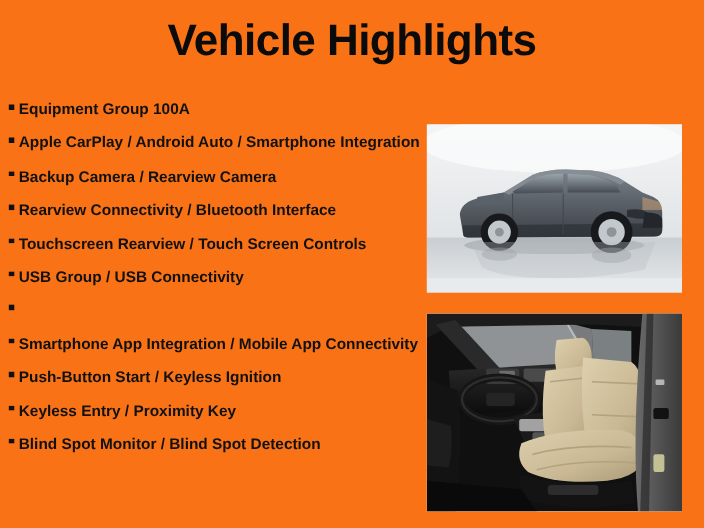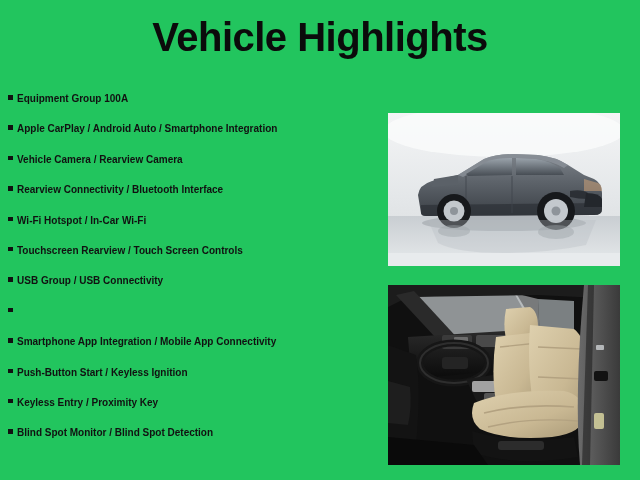--- a/index.html
+++ b/index.html
@@ -12,21 +12,21 @@
     background: #ffffff;
     font-family: "Liberation Sans", sans-serif;
     overflow: hidden;
     position: relative;
   }
 
   #page {
     position: relative;
     width: 640px;
     height: 480px;
-    background: #22c55e;
+    background: #f97316;
   }
 
   
   .page-title {
     position: absolute;
     left: 0;
     top: 14px;
     width: 640px;
     text-align: center;
     font-size: 40px;
@@ -44,21 +44,21 @@
     top: 88px;
     width: 380px;
     margin: 0;
     padding: 0;
     list-style: none;
   }
   .feature-item {
     position: relative;
     height: 30.4px;
     padding-left: 17px;
-    font-size: 10px;
+    font-size: 14px;
     font-weight: bold;
     color: #111111;
     line-height: 22px;
     white-space: nowrap;
   }
   .bullet-square {
     position: absolute;
     left: 8px;
     top: 7px;
     width: 4.5px;
@@ -101,29 +101,25 @@
     <li class="feature-item">
       <span class="bullet-square"></span>
       <span class="feature-label">Equipment Group 100A</span>
     </li>
     <li class="feature-item">
       <span class="bullet-square"></span>
       <span class="feature-label">Apple CarPlay / Android Auto / Smartphone Integration</span>
     </li>
     <li class="feature-item">
       <span class="bullet-square"></span>
-      <span class="feature-label">Vehicle Camera / Rearview Camera</span>
+      <span class="feature-label">Backup Camera / Rearview Camera</span>
     </li>
     <li class="feature-item">
       <span class="bullet-square"></span>
       <span class="feature-label">Rearview Connectivity / Bluetooth Interface</span>
-    </li>
-    <li class="feature-item">
-      <span class="bullet-square"></span>
-      <span class="feature-label">Wi-Fi Hotspot / In-Car Wi-Fi</span>
     </li>
     <li class="feature-item">
       <span class="bullet-square"></span>
       <span class="feature-label">Touchscreen Rearview / Touch Screen Controls</span>
     </li>
     <li class="feature-item">
       <span class="bullet-square"></span>
       <span class="feature-label">USB Group / USB Connectivity</span>
     </li>
     <li class="feature-item">

